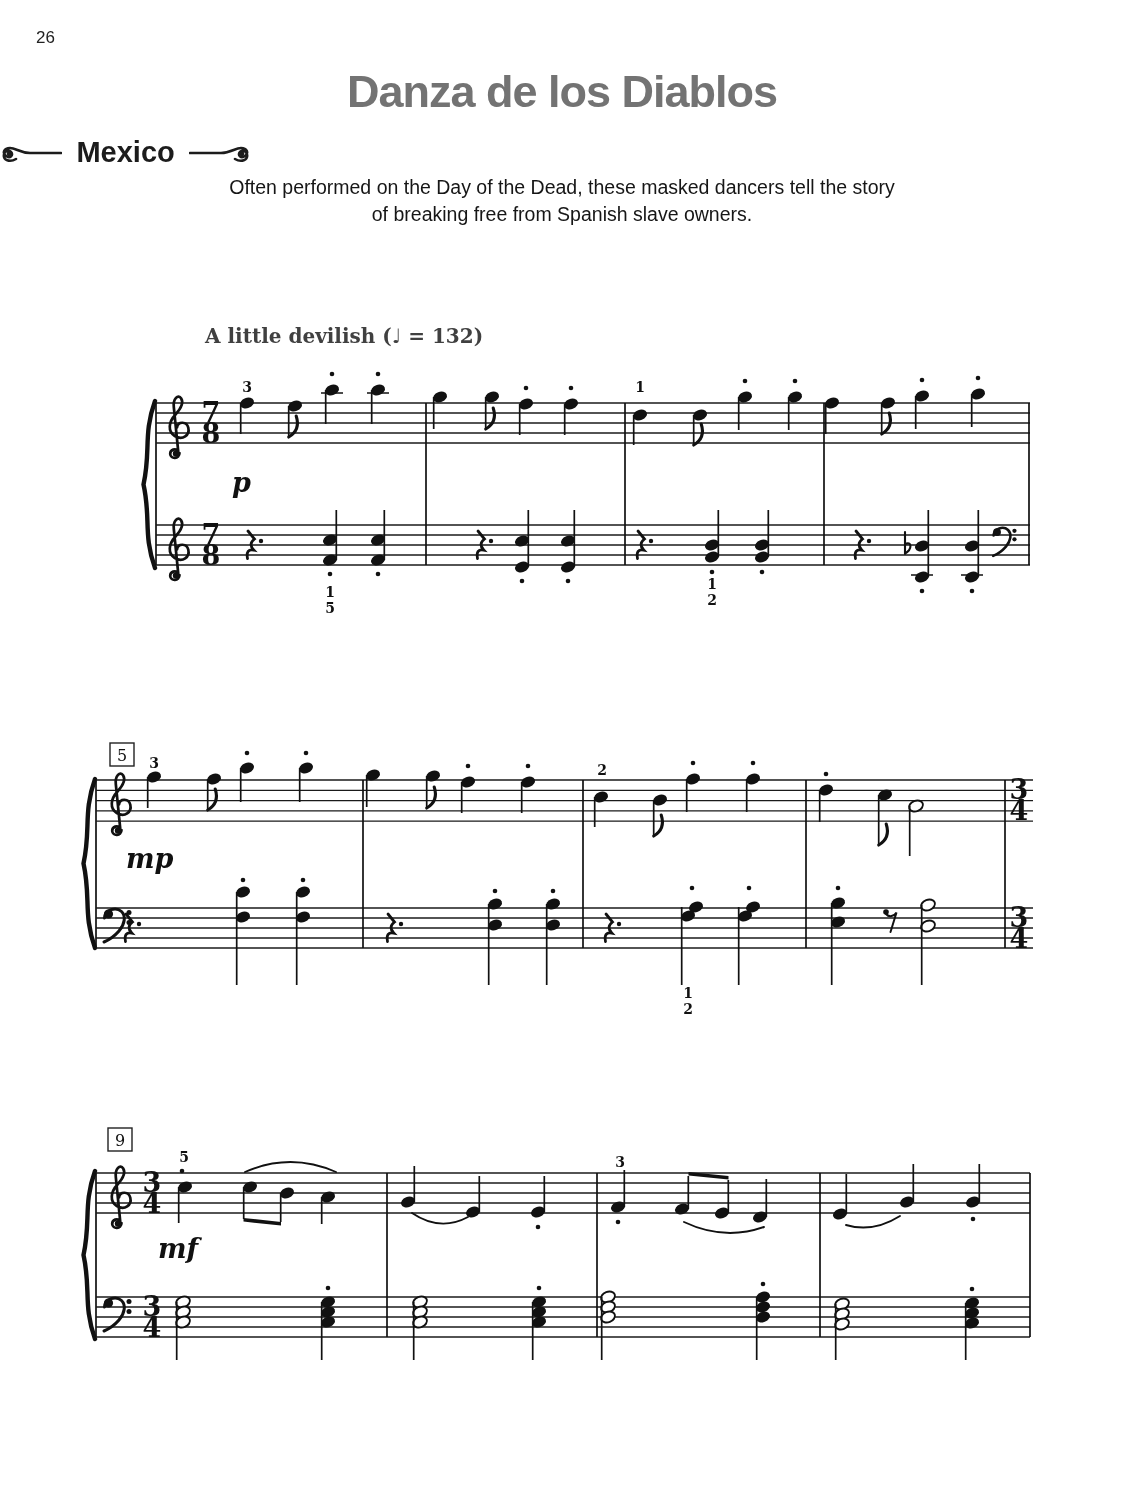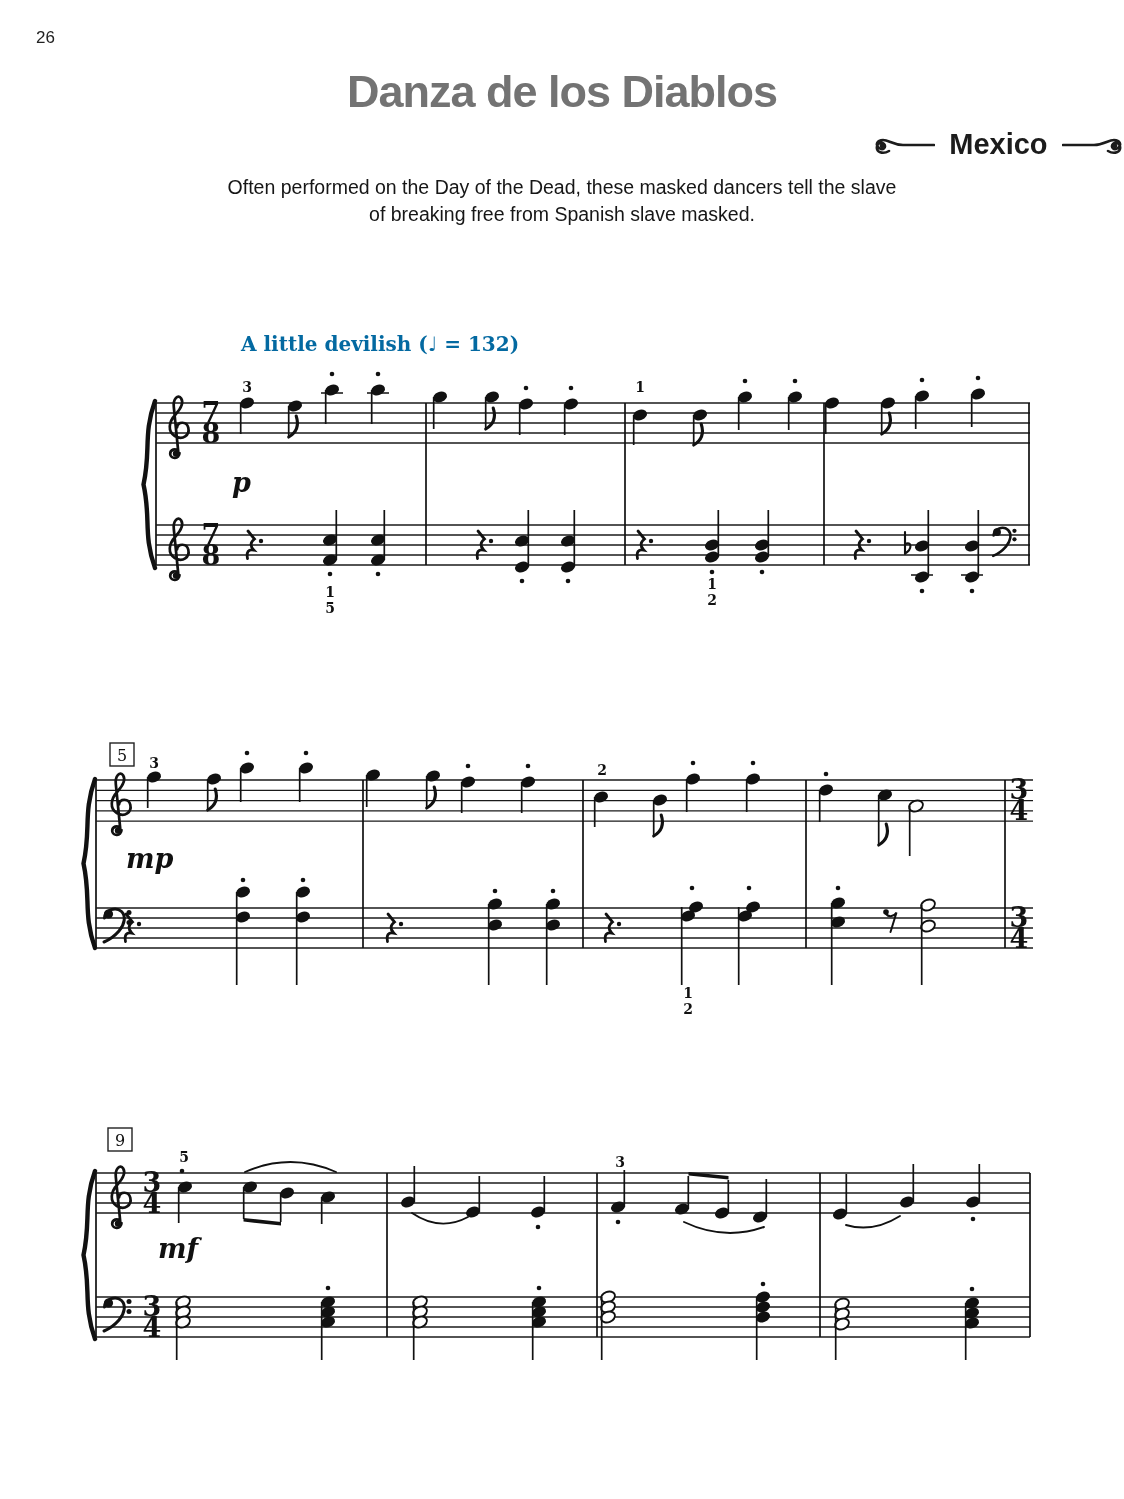--- a/index.html
+++ b/index.html
@@ -2,25 +2,25 @@
 <html><head>
 <meta charset="utf-8">
 <style>
   html,body{margin:0;padding:0;background:#e8e8e8;}
   #sheet{position:relative;width:1124px;height:1499px;background:#ffffff;margin:0 auto;
          font-family:"Liberation Sans",sans-serif;color:#111;overflow:hidden;padding-left:20px;}
   .abs{position:absolute;}
   #page-number{left:36px;top:28px;font-size:17px;color:#222;}
   #title{left:0;top:66px;width:1124px;text-align:center;font-size:45px;font-weight:bold;
          letter-spacing:-1px;color:#737373;}
-  #subtitle-row{left:0;top:128px;width:1124px;text-align:right;}
+  #subtitle-row{left:0;top:136px;width:1124px;text-align:left;}
   #subtitle-row .sub{font-size:29px;font-weight:bold;color:#1c1c1c;vertical-align:middle;margin:0 10px;}
   #subtitle-row svg{vertical-align:middle;}
   #description{left:0;top:174px;width:1124px;text-align:center;font-size:19.5px;line-height:27px;color:#161616;}
-  #tempo{left:205px;top:332px;font-family:"DejaVu Serif",serif;font-weight:bold;font-size:20px;color:#0369a1;margin-left:36px;}
+  #tempo{left:205px;top:324px;font-family:"DejaVu Serif",serif;font-weight:bold;font-size:20px;color:#404040;}
   #tempo .notechar{font-family:"DejaVu Sans",sans-serif;font-weight:bold;}
   #footer{left:38px;top:1524px;font-size:17px;color:#333;}
   svg text{fill:#111;}
   .ts{font-family:"DejaVu Serif",serif;font-weight:bold;font-size:27px;text-anchor:middle;}
   .dyn{font-family:"DejaVu Serif",serif;font-style:italic;font-weight:bold;font-size:27px;}
   .fing{font-family:"DejaVu Serif",serif;font-weight:bold;font-size:14px;text-anchor:middle;}
   .mbn{font-family:"DejaVu Serif",serif;font-size:16px;text-anchor:middle;}
 </style>
 </head>
 <body>
@@ -35,22 +35,22 @@
       <circle cx="9" cy="14" r="2.4" fill="#1c1c1c"></circle>
     </svg>
     <span class="sub">Mexico</span>
     <svg width="62" height="26" viewBox="0 0 62 26">
       <path d="M1,13 L32,13 C42,13 46,8 52,8 C58,8 60,13 56,16 C52,19 48,15 51,12 C54,9 59,12 58,17 C57,21 51,22 46,19" fill="none" stroke="#1c1c1c" stroke-width="2.6" stroke-linecap="round"></path>
       <circle cx="53" cy="14" r="2.4" fill="#1c1c1c"></circle>
     </svg>
   </div>
 
   <div class="abs" id="description">
-    <div>Often performed on the Day of the Dead, these masked dancers tell the slave</div>
-    <div>of breaking free from Spanish slave masked.</div>
+    <div>Often performed on the Day of the Dead, these masked dancers tell the story</div>
+    <div>of breaking free from Spanish slave owners.</div>
   </div>
 
   <div class="abs" id="tempo"><span>A little devilish (</span><span class="notechar">♩</span><span> = 132)</span></div>
 
   <div class="abs" id="systems-host" style="left:0;top:0;">
       <svg width="1010" height="266" viewBox="60 358 1010 266" style="position:absolute;left:60px;top:358px;">
         <path d="M 155,401 C 143,434.4 151,451.1 143.5,484.5
                  C 151,517.9 143,534.6 155,568" fill="none" stroke="#111" stroke-width="4.4" stroke-linecap="round"></path>
         <line x1="156" y1="403" x2="156" y2="565" stroke="#111" stroke-width="1.7"></line>
         <line x1="156" y1="403" x2="1030" y2="403" stroke="#1a1a1a" stroke-width="1.3"></line>

